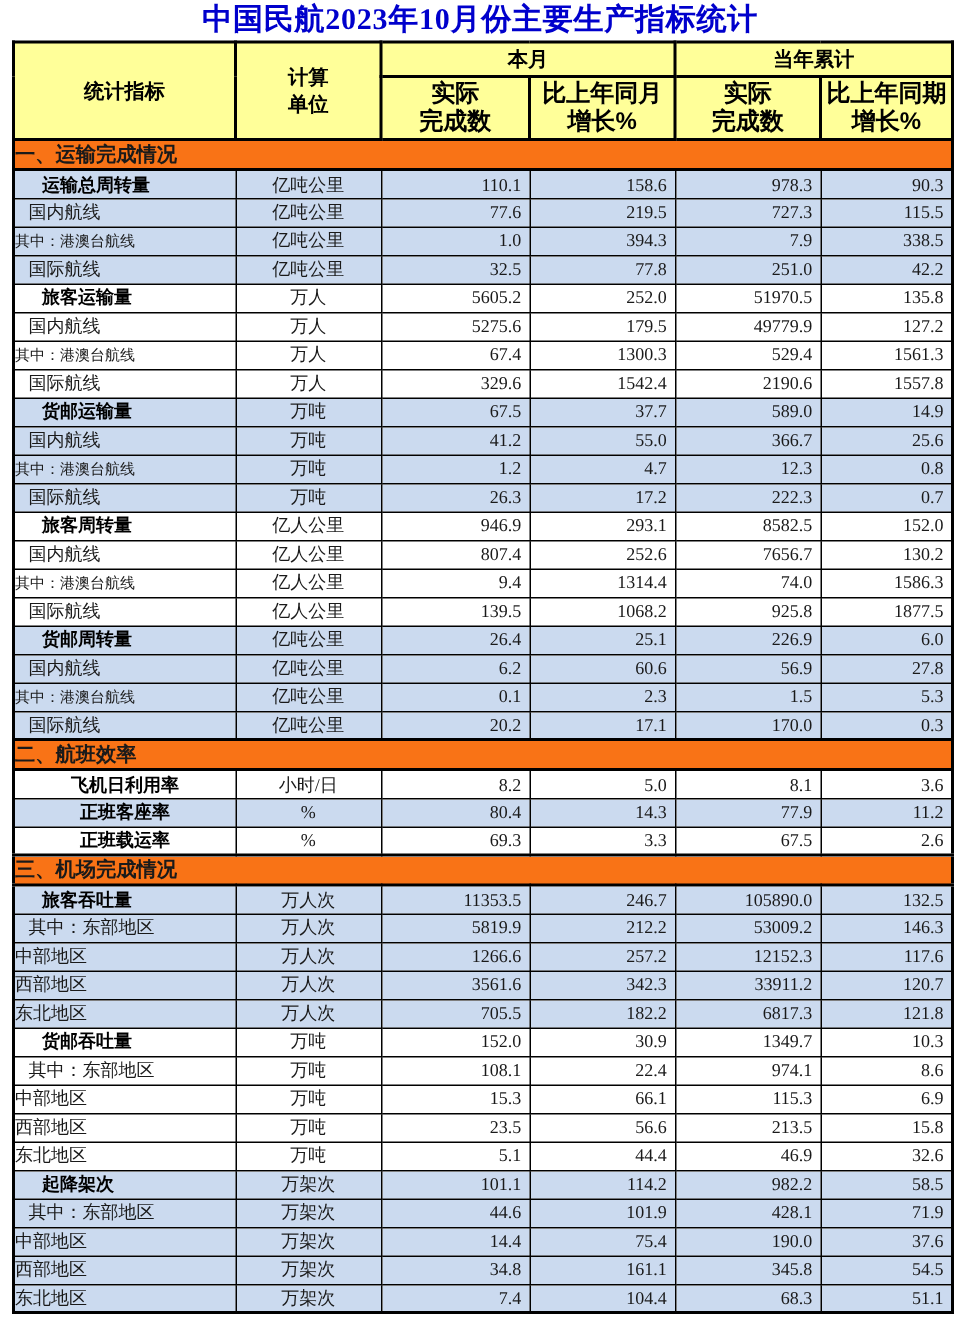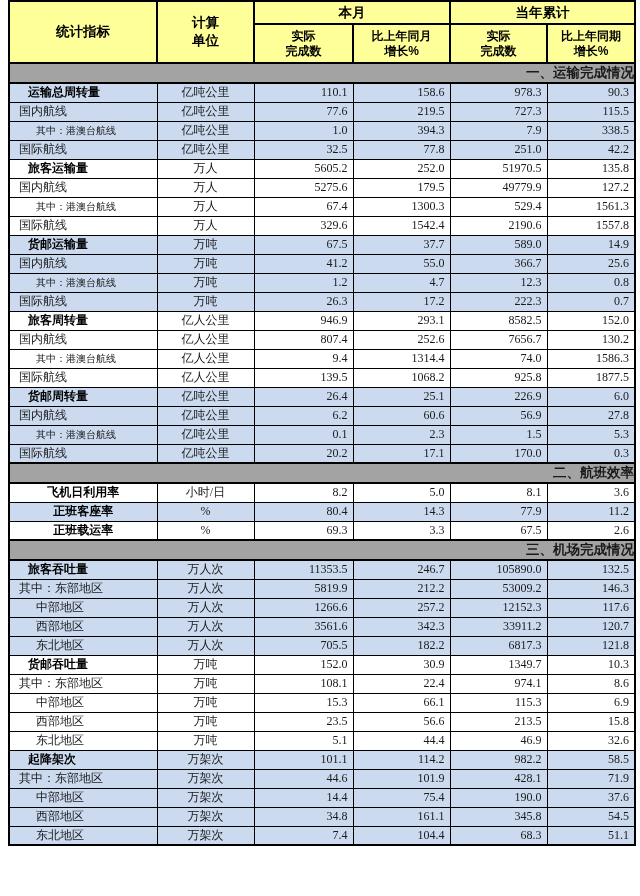--- a/index.html
+++ b/index.html
@@ -44,28 +44,28 @@
     border: 2px solid var(--border-color);
     font-family: "Liberation Sans", sans-serif;
     font-weight: bold;
     font-size: 13.5px;
     color: #000;
     padding: 1px 0;
     text-align: center;
     vertical-align: middle;
   }
   thead tr.group-row th { height: 23px; }
-  thead tr.sub-row th { height: 39px; font-size: 12px; line-height: 1.2; }
+  thead tr.sub-row th { height: 39px; font-size: 16px; line-height: 1.2; }
 
   tr.section-row td {
     border: 1px solid var(--border-color);
     border-top: 2px solid var(--border-color);
     border-bottom: 2px solid var(--border-color);
-    background: #a3a3a3;
-    text-align: right;
+    background: #f97316;
+    text-align: left;
     vertical-align: middle;
     font-family: "Liberation Sans", sans-serif;
     font-weight: bold;
     font-size: 13.5px;
     height: 16px;
     padding: 0;
   }
   tbody td {
     border: 1px solid var(--border-color);
     height: 19px;
@@ -75,21 +75,21 @@
     vertical-align: middle;
     overflow: hidden;
     white-space: nowrap;
   }
   tr.bg-blue td  { background: var(--row-blue); }
   tr.bg-white td { background: #ffffff; }
 
   td.label { text-align: left; }
   td.label.ind0 { padding-left: 18px; }
   td.label.ind1 { padding-left: 9px; }
-  td.label.ind2 { padding-left: 26px; }
+  td.label.ind2 { }
   td.label.bold {
     font-family: "Liberation Sans", sans-serif;
     font-weight: bold;
     color: #000;
   }
   td.label.small { font-size: 10px; }
   td.label.center {
     text-align: center;
     padding-left: 0;
     font-family: "Liberation Sans", sans-serif;
@@ -97,20 +97,21 @@
     color: #000;
     margin-left: 16px;
   }
   td.unit { text-align: center; }
   td.num  { text-align: right; padding-right: 5px; }
 </style>
 </head>
 <body>
 
 <div class="page">
+  <div class="title">中国民航2023年10月份主要生产指标统计</div>
 
   <table class="stats">
     <colgroup>
       <col class="c-label">
         <col class="c-unit">
         <col class="c-v1">
         <col class="c-v2">
         <col class="c-v3">
         <col class="c-v4">
     </colgroup>

